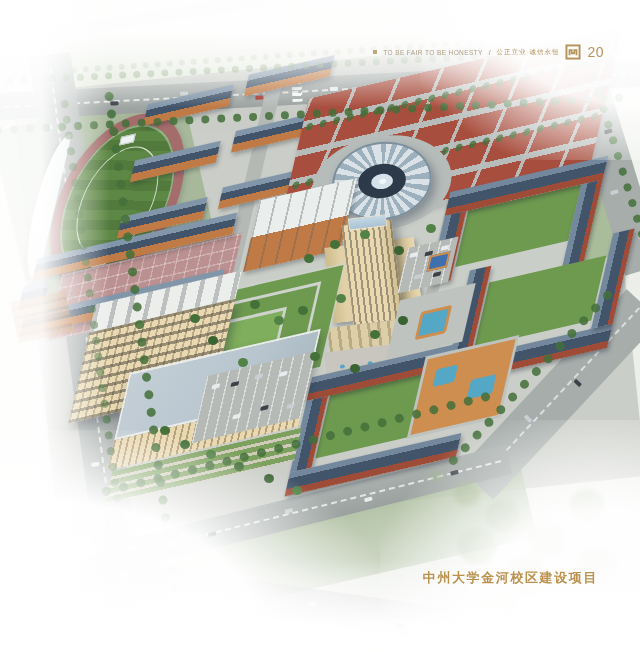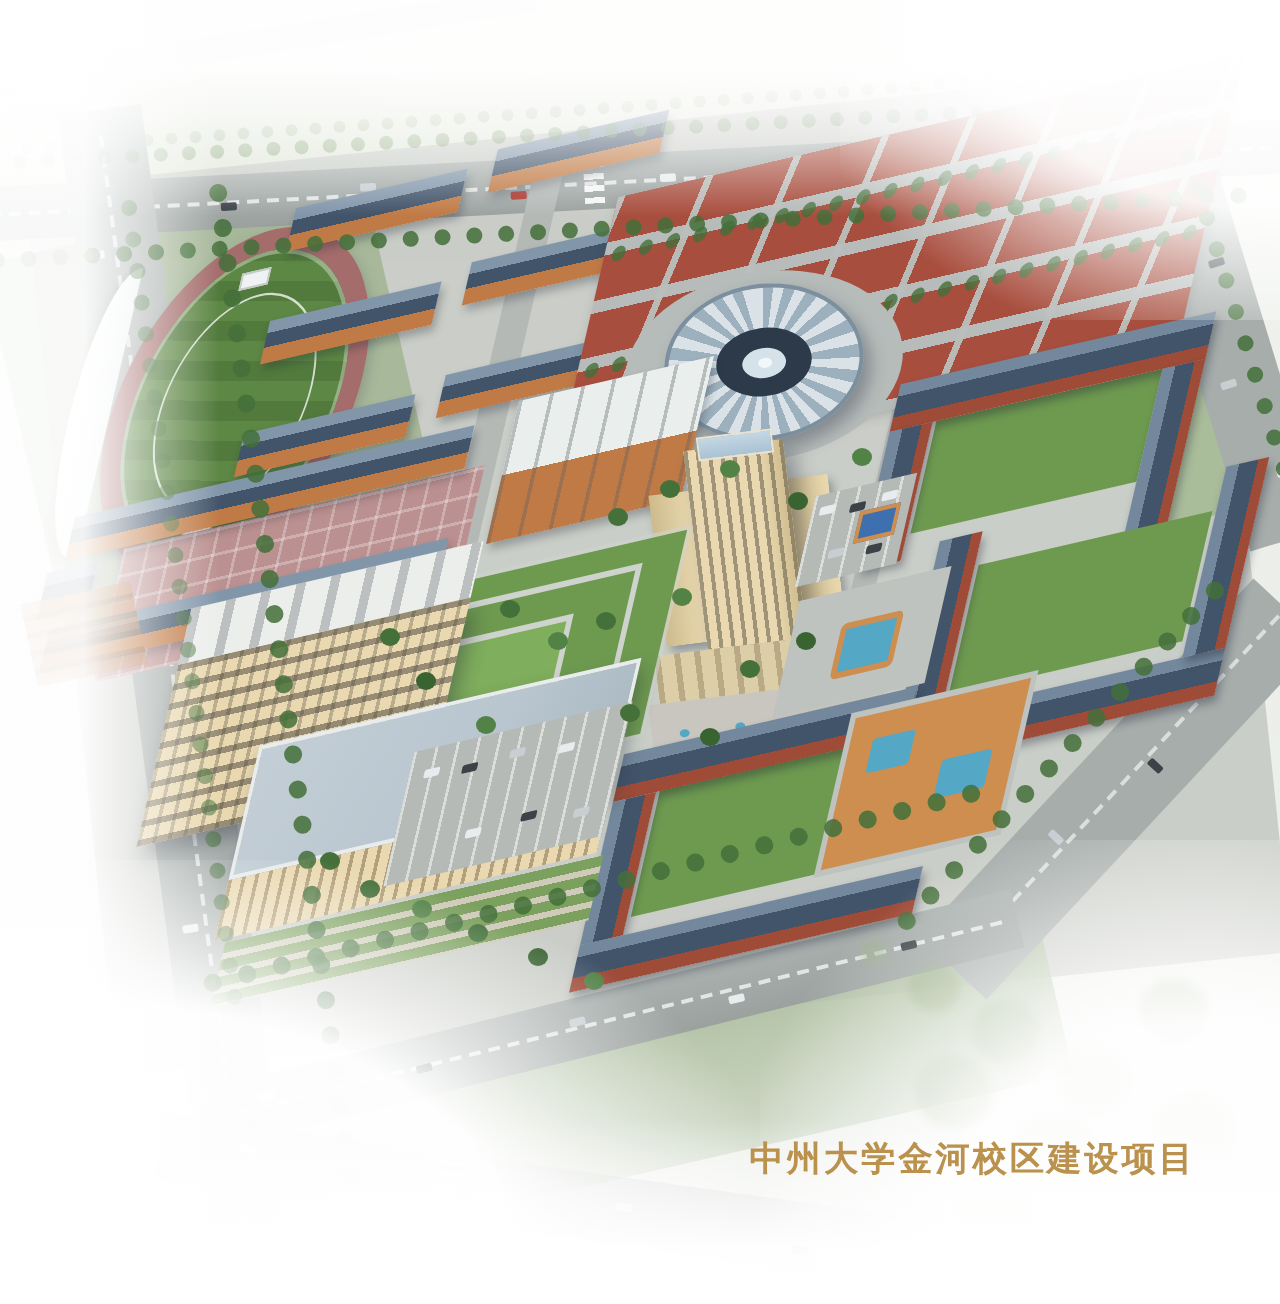--- a/index.html
+++ b/index.html
@@ -169,21 +169,21 @@
                 40px 70px 0 12px #a3b78f,90px 100px 0 14px #9cb288,160px 90px 0 14px #a3b78f,60px 130px 0 12px #9cb288;}
 
   
   .hdr{position:absolute;top:44px;right:36px;display:flex;align-items:center;gap:6px;}
   .motto-bullet{width:4px;height:4px;background:var(--gold);opacity:.8;}
   .motto-en{font-size:6.5px;letter-spacing:.4px;color:#ab9d82;}
   .motto-sep{font-size:6.5px;color:var(--gold);}
   .motto-cn{font-size:6.5px;letter-spacing:1px;color:var(--gold);}
   .pagenum{font-size:14px;color:var(--gold);letter-spacing:.5px;}
   .ftr{position:absolute;top:568px;right:42px;}
-  .ftitle{font-size:17px;font-weight:bold;letter-spacing:1.6px;color:var(--gold-deep);font-family:Liberation Mono, monospace;}
+  .ftitle{font-size:13px;font-weight:bold;letter-spacing:1.6px;color:var(--gold-deep);font-family:Liberation Mono, monospace;}
 </style>
 </head>
 <body>
 
 <div class="scene">
 
   <div class="abs fields"></div>
   <div class="abs far-road"></div>
   <div class="abs far-treeline"></div>
 
@@ -336,18 +336,29 @@
   <div class="clump" style="left:180px;top:440px;box-shadow:26px 10px 0 #538247,54px 22px 0 var(--tree),84px 34px 0 #3a6332,-20px -14px 0 var(--tree),112px 46px 0 #538247;"></div>
 
   <div class="mist trees-br"></div>
   <div class="mist mist-top"></div>
   <div class="mist mist-left"></div>
   <div class="mist mist-bl"></div>
   <div class="mist mist-br"></div>
   <div class="mist mist-tr"></div>
   <div class="mist mist-bottom"></div>
 
+  <div class="hdr">
+    <span class="motto-bullet"></span>
+    <span class="motto-en">TO BE FAIR TO BE HONESTY</span>
+    <span class="motto-sep">/</span>
+    <span class="motto-cn">公正立业 诚信永恒</span>
+    <svg width="16" height="16" viewBox="0 0 20 20">
+      <rect x="1.8" y="1.8" width="16.4" height="16.4" fill="none" stroke="#b5935a" stroke-width="2.4"></rect>
+      <path d="M5.6 14.2 V7.6 h2.8 v4.2 h3.2 V7.6 h2.8 v6.6" fill="none" stroke="#b5935a" stroke-width="2.2"></path>
+    </svg>
+    <span class="pagenum">20</span>
+  </div>
 
   <div class="ftr">
     <span class="ftitle">中州大学金河校区建设项目</span>
   </div>
 
 </div>
 
 </body></html>

